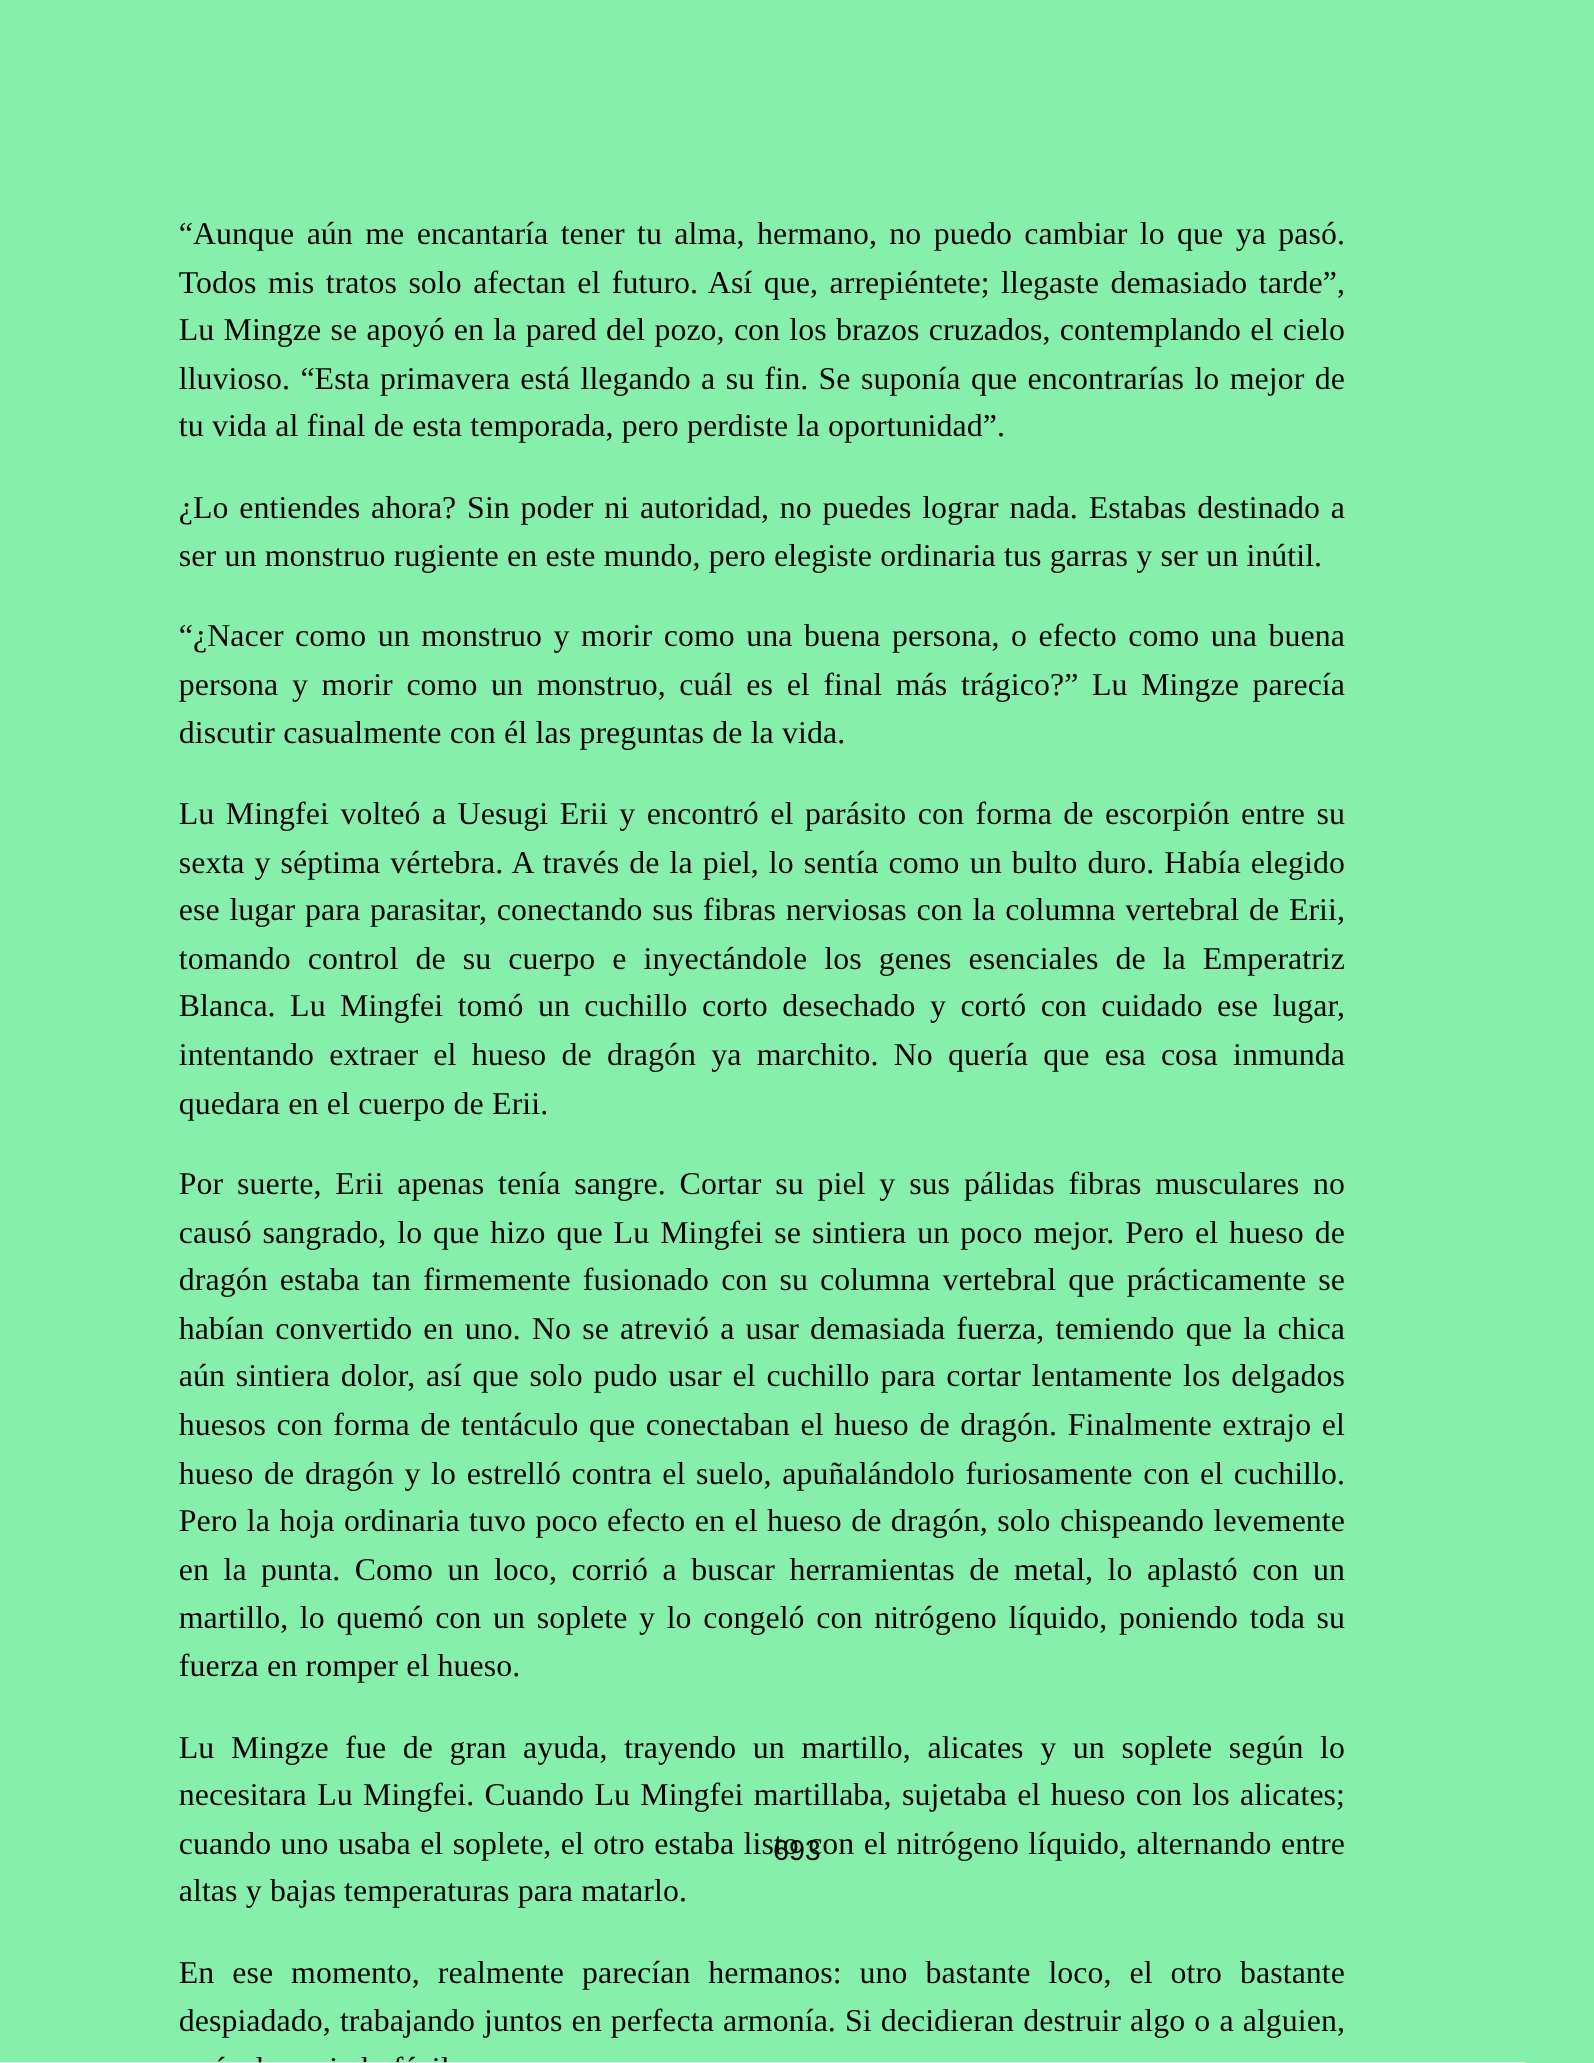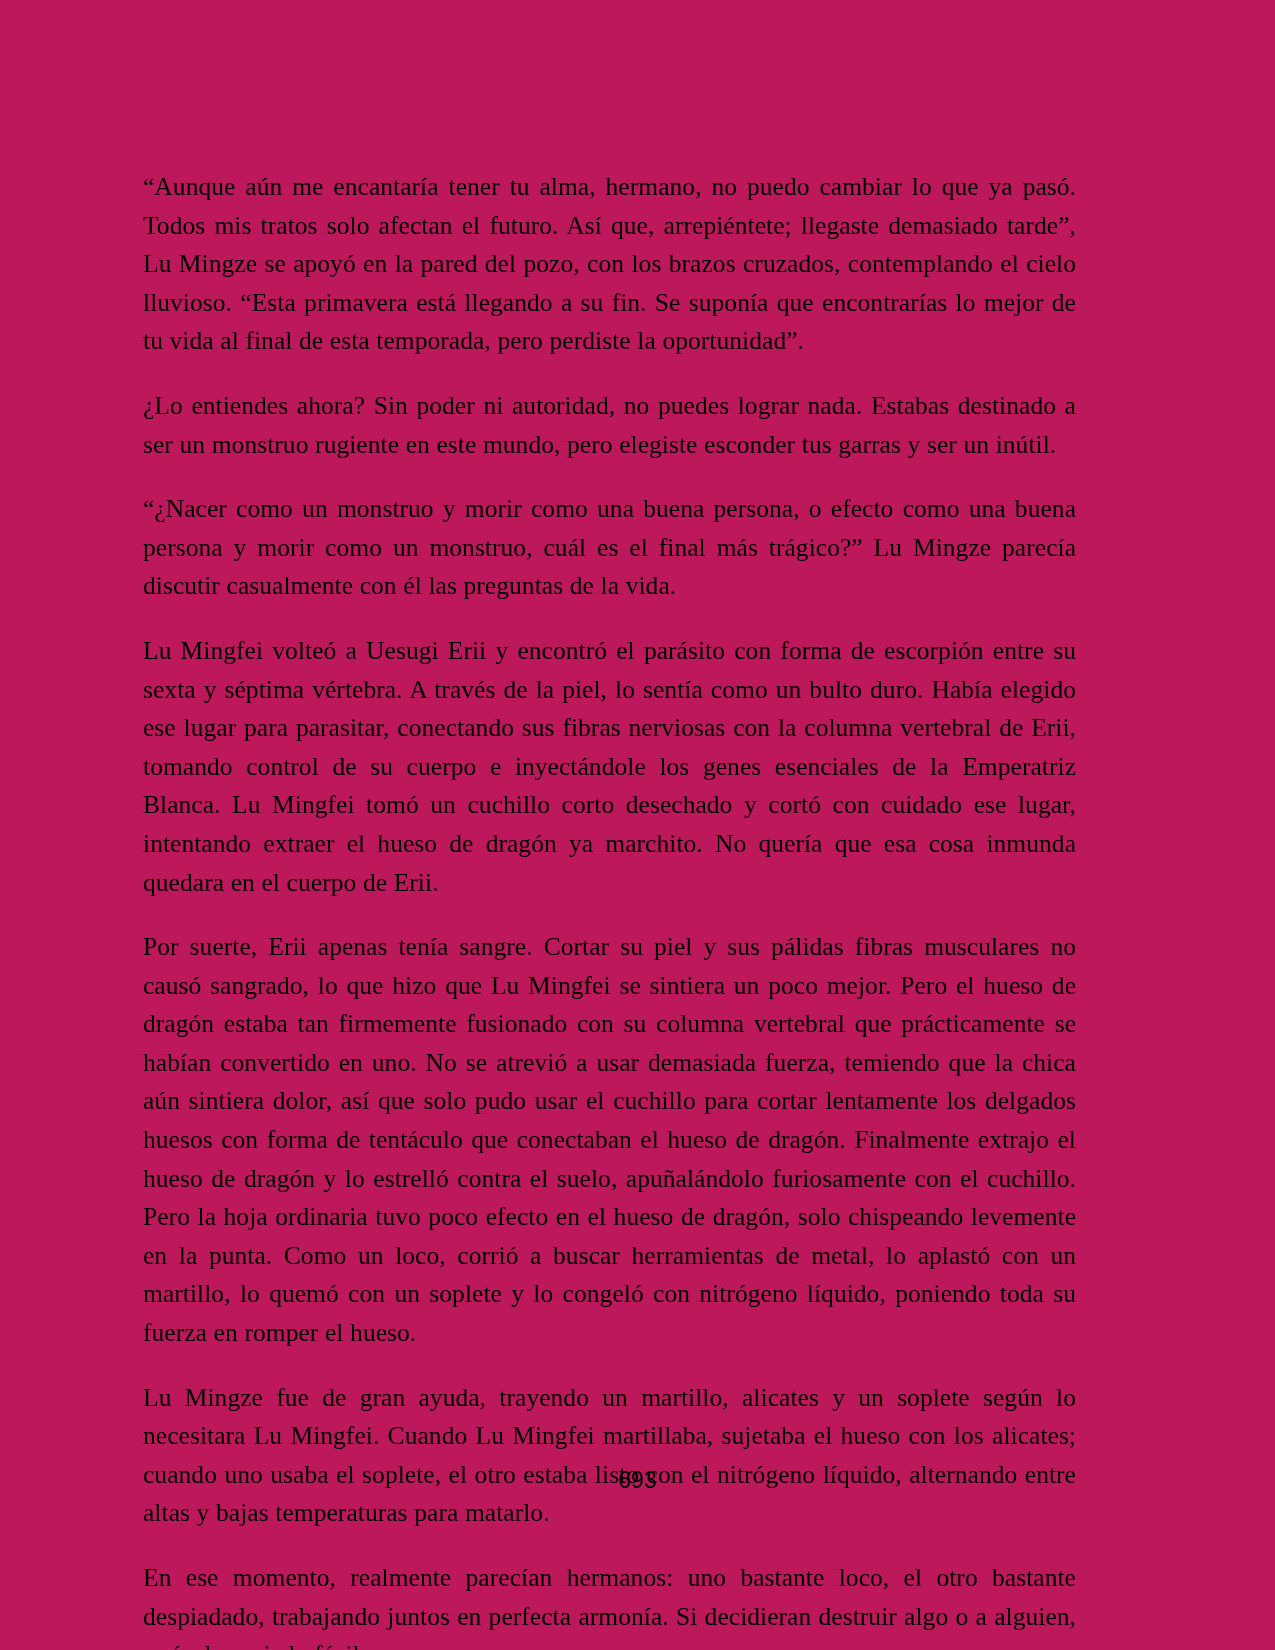--- a/index.html
+++ b/index.html
@@ -8,21 +8,21 @@
     background: #ffffff;
   }
   body {
     font-family: "Liberation Serif", "DejaVu Serif", serif;
     color: #000000;
   }
   .page {
     position: relative;
     width: 1275px;
     height: 1650px;
-    background: #be185d;
+    background: #86efac;
     box-sizing: border-box;
     overflow: hidden;
   }
   .text-column {
     position: absolute;
     left: 143px;
     top: 168px;
     width: 933px;
   }
   .para {
@@ -50,21 +50,21 @@
     font-family: "Liberation Sans", "DejaVu Sans", sans-serif;
   }
 </style>
 </head>
 <body>
 
 <div class="page">
 
   <div class="text-column">
     <p class="para">“Aunque aún me encantaría tener tu alma, hermano, no puedo cambiar lo que ya pasó. Todos mis tratos solo afectan el futuro. Así que, arrepiéntete; llegaste demasiado tarde”, Lu Mingze se apoyó en la pared del pozo, con los brazos cruzados, contemplando el cielo lluvioso. “Esta primavera está llegando a su fin. Se suponía que encontrarías lo mejor de tu vida al final de esta temporada, pero perdiste la oportunidad”.</p>
-    <p class="para">¿Lo entiendes ahora? Sin poder ni autoridad, no puedes lograr nada. Estabas destinado a ser un monstruo rugiente en este mundo, pero elegiste esconder tus garras y ser un inútil.</p>
+    <p class="para">¿Lo entiendes ahora? Sin poder ni autoridad, no puedes lograr nada. Estabas destinado a ser un monstruo rugiente en este mundo, pero elegiste ordinaria tus garras y ser un inútil.</p>
     <p class="para">“¿Nacer como un monstruo y morir como una buena persona, o efecto como una buena persona y morir como un monstruo, cuál es el final más trágico?” Lu Mingze parecía discutir casualmente con él las preguntas de la vida.</p>
     <p class="para">Lu Mingfei volteó a Uesugi Erii y encontró el parásito con forma de escorpión entre su sexta y séptima vértebra. A través de la piel, lo sentía como un bulto duro. Había elegido ese lugar para parasitar, conectando sus fibras nerviosas con la columna vertebral de Erii, tomando control de su cuerpo e inyectándole los genes esenciales de la Emperatriz Blanca. Lu Mingfei tomó un cuchillo corto desechado y cortó con cuidado ese lugar, intentando extraer el hueso de dragón ya marchito. No quería que esa cosa inmunda quedara en el cuerpo de Erii.</p>
     <p class="para">Por suerte, Erii apenas tenía sangre. Cortar su piel y sus pálidas fibras musculares no causó sangrado, lo que hizo que Lu Mingfei se sintiera un poco mejor. Pero el hueso de dragón estaba tan firmemente fusionado con su columna vertebral que prácticamente se habían convertido en uno. No se atrevió a usar demasiada fuerza, temiendo que la chica aún sintiera dolor, así que solo pudo usar el cuchillo para cortar lentamente los delgados huesos con forma de tentáculo que conectaban el hueso de dragón. Finalmente extrajo el hueso de dragón y lo estrelló contra el suelo, apuñalándolo furiosamente con el cuchillo. Pero la hoja ordinaria tuvo poco efecto en el hueso de dragón, solo chispeando levemente en la punta. Como un loco, corrió a buscar herramientas de metal, lo aplastó con un martillo, lo quemó con un soplete y lo congeló con nitrógeno líquido, poniendo toda su fuerza en romper el hueso.</p>
     <p class="para">Lu Mingze fue de gran ayuda, trayendo un martillo, alicates y un soplete según lo necesitara Lu Mingfei. Cuando Lu Mingfei martillaba, sujetaba el hueso con los alicates; cuando uno usaba el soplete, el otro estaba listo con el nitrógeno líquido, alternando entre altas y bajas temperaturas para matarlo.</p>
     <p class="para">En ese momento, realmente parecían hermanos: uno bastante loco, el otro bastante despiadado, trabajando juntos en perfecta armonía. Si decidieran destruir algo o a alguien, sería demasiado fácil.</p>
   </div>
 
   <div class="page-number">693</div>
 
 </div>

